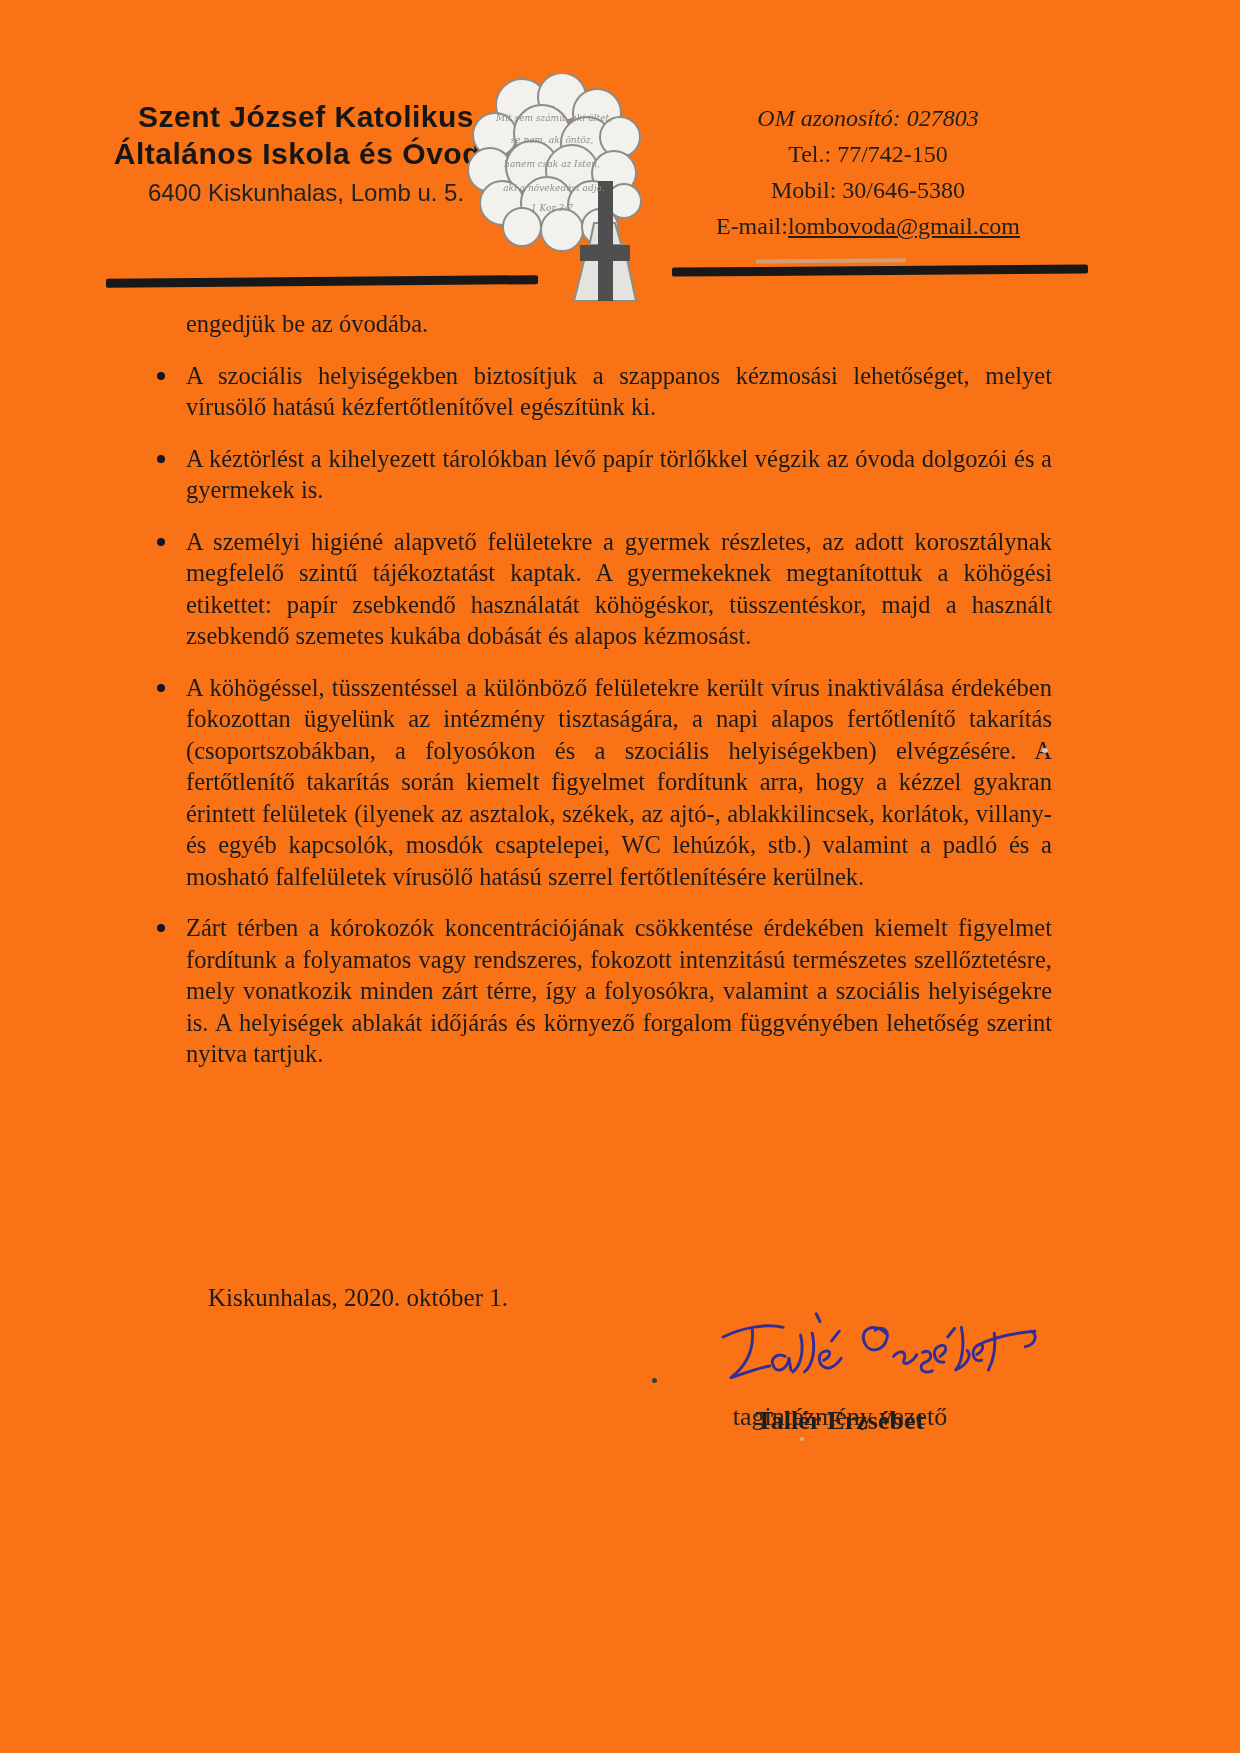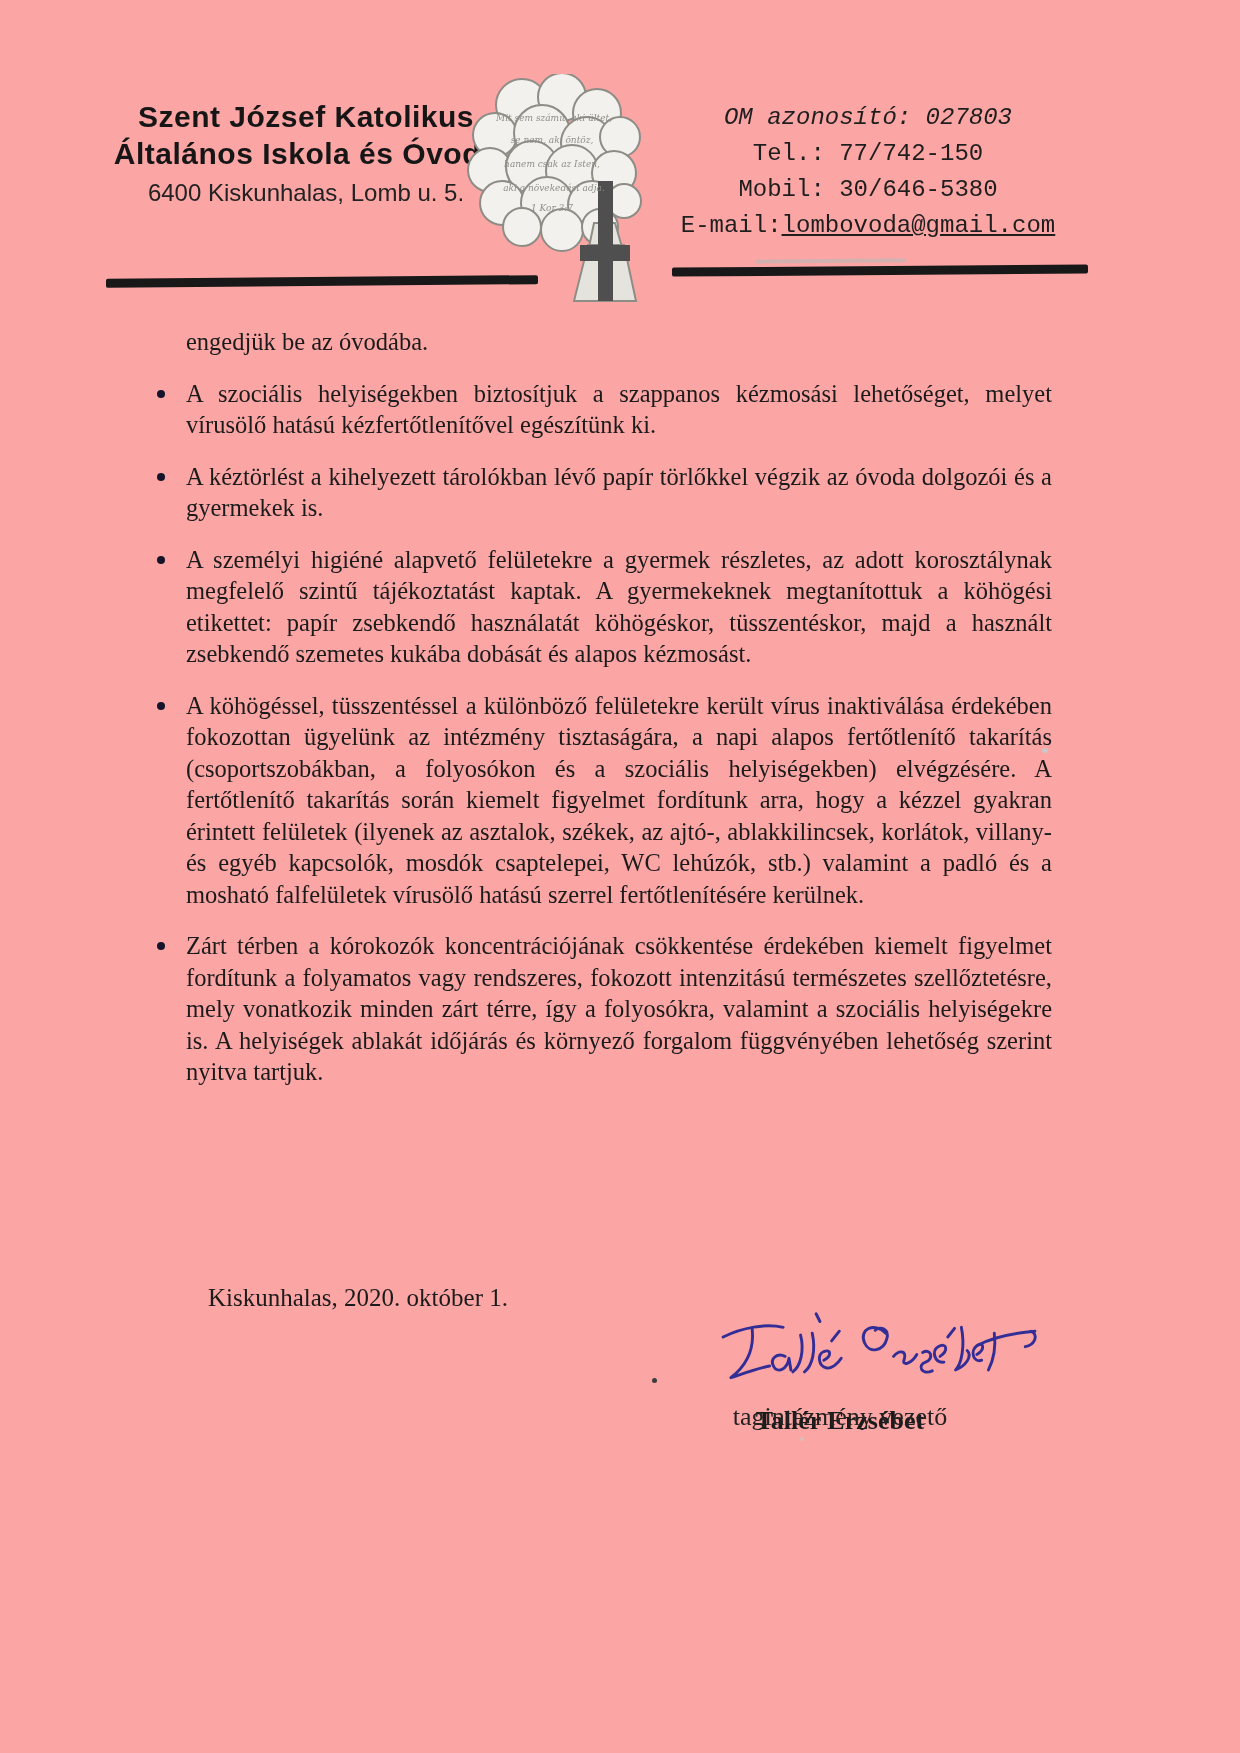--- a/index.html
+++ b/index.html
@@ -2,21 +2,21 @@
 <html><head>
 <meta charset="utf-8">
 <style>
   * { margin: 0; padding: 0; box-sizing: border-box; }
   html, body { background: #9a9a9a; }
   .page {
     position: relative;
     width: 1240px;
     height: 1753px;
     margin: 0 auto;
-    background: #fca5a5;
+    background: #f97316;
     overflow: hidden;
     font-family: "Liberation Serif", serif;
     color: #1c1c1c;
   }
 
   
   .letterhead { position: absolute; top: 0; left: 0; width: 100%; height: 310px; }
 
   .org-block {
     position: absolute;
@@ -36,21 +36,21 @@
     margin-top: 7px;
     font-size: 24px;
     color: #222;
     white-space: nowrap;
   }
 
   .contact-block {
     position: absolute;
     top: 100px; left: 648px; width: 440px;
     text-align: center;
-    font-family: Liberation Mono, monospace;
+    font-family: Liberation Serif, serif;
     font-size: 24px;
     color: #1e1e1e;
   }
   .contact-line { line-height: 36px; white-space: nowrap; }
   .contact-line.om { font-style: italic; }
   .contact-line.email a, .contact-line.email .email-addr {
     color: #1e1e1e;
     text-decoration: underline;
   }
 
@@ -69,21 +69,21 @@
   .verse-text {
     font-family: "DejaVu Serif", serif;
     font-style: italic;
     font-size: 9px;
     fill: #8f8f88;
   }
 
   
   .body-text {
     position: absolute;
-    top: 326px; left: 186px; width: 866px;
+    top: 308px; left: 186px; width: 866px;
     font-size: 24.5px;
     line-height: 31.5px;
     text-align: justify;
     color: #1b1b1b;
   }
   .intro-line { margin-bottom: 14px; text-align: left; }
   ul.points { list-style: none; }
   ul.points li {
     position: relative;
     margin-bottom: 13px;

